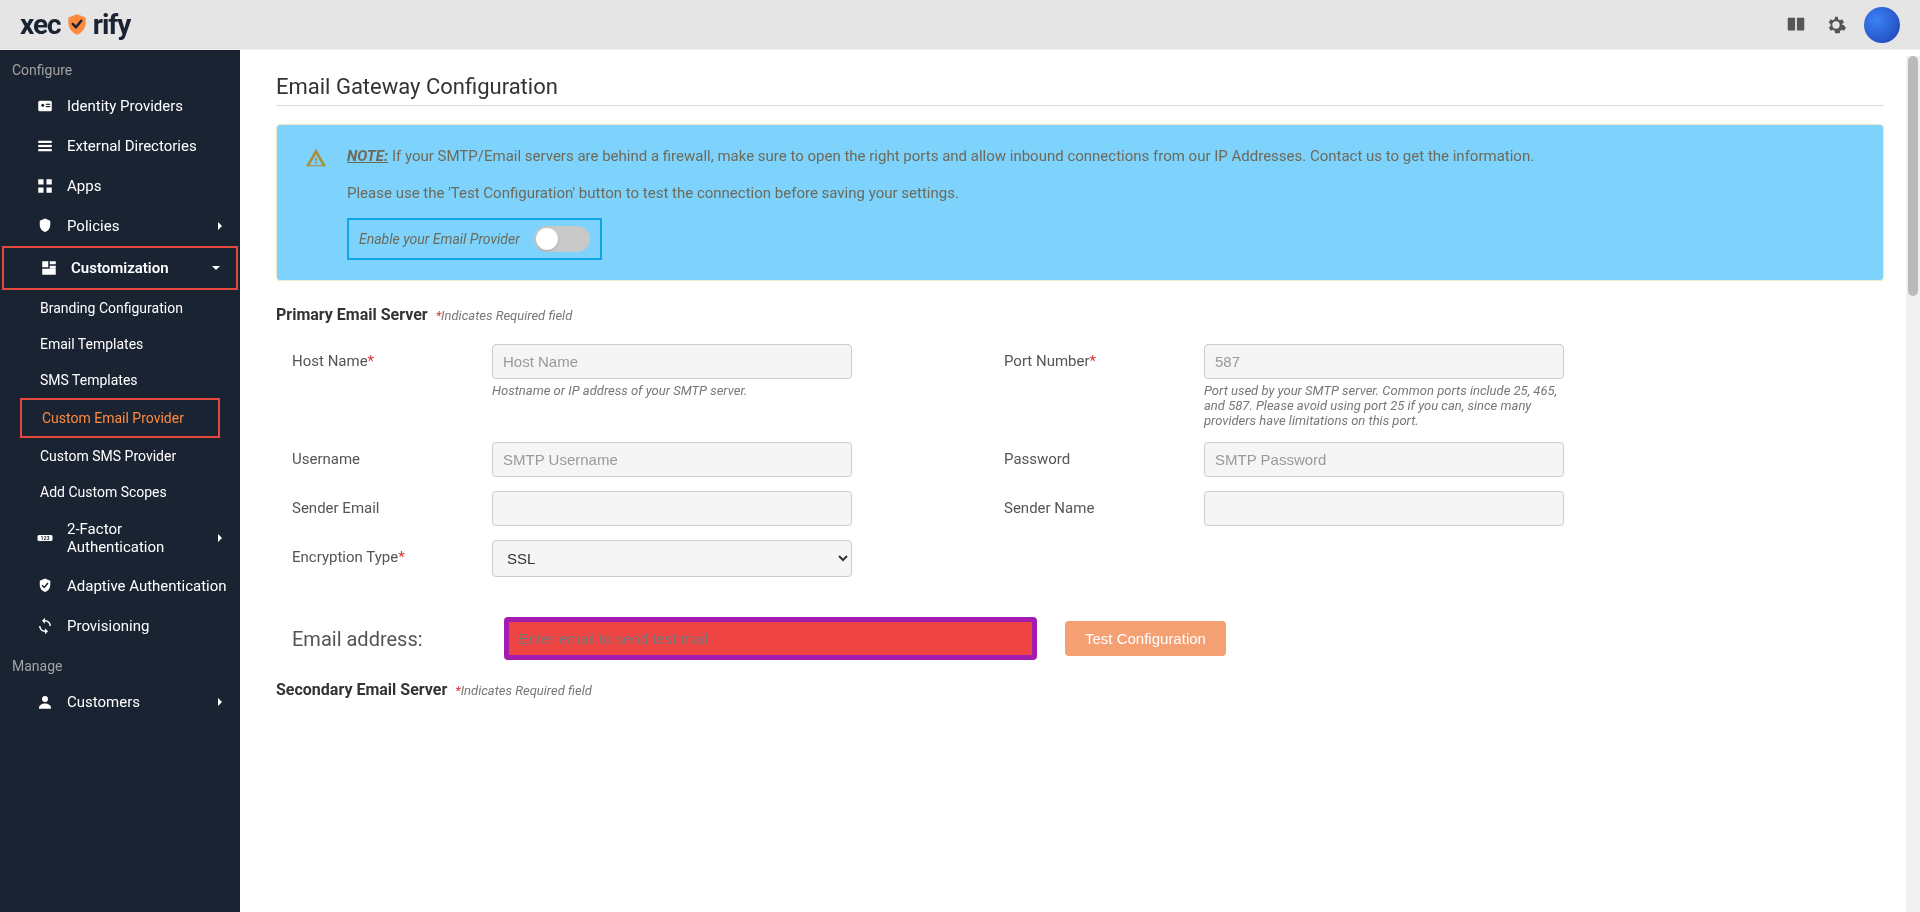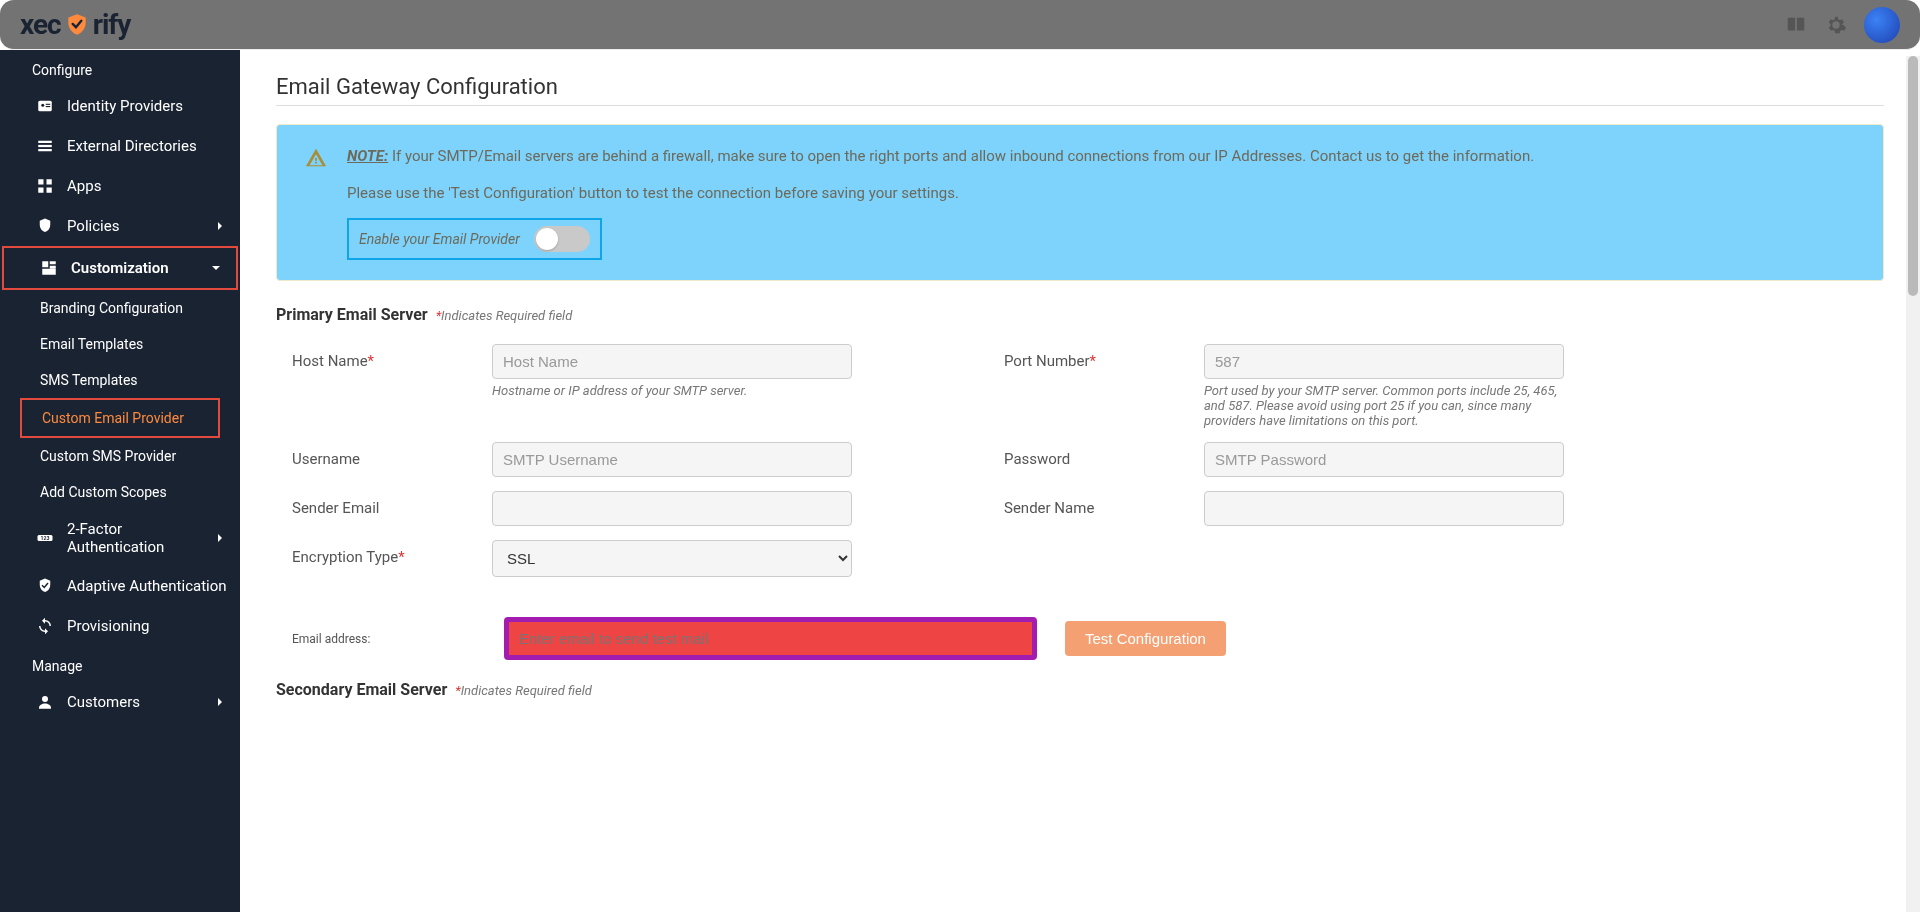--- a/index.html
+++ b/index.html
@@ -1,27 +1,27 @@
 <!DOCTYPE html>
 <html><head>
 <meta charset="utf-8">
 <style>
 * { box-sizing: border-box; margin: 0; padding: 0; }
 body { font-family: -apple-system, BlinkMacSystemFont, "Segoe UI", Roboto, sans-serif; background: #fff; color: #333; overflow: hidden; }
-.topbar { height: 50px; display: flex; align-items: center; justify-content: space-between; padding: 0 20px; border-bottom: 1px solid #eee; background: #737373; border-radius: 14px; }
+.topbar { height: 50px; display: flex; align-items: center; justify-content: space-between; padding: 0 20px; border-bottom: 1px solid #eee; background: #e5e5e5; }
 .logo { font-size: 28px; font-weight: 700; color: #1a2332; display: flex; align-items: center; letter-spacing: -1px; }
 .logo-shield { width: 28px; height: 28px; margin: 0 2px; display: inline-flex; align-items: center; justify-content: center; }
 .topbar-right { display: flex; align-items: center; gap: 16px; }
 .top-icon { width: 24px; height: 24px; display: flex; align-items: center; justify-content: center; color: #555; cursor: pointer; }
 .avatar { width: 36px; height: 36px; border-radius: 50%; background: radial-gradient(circle at 35% 35%, #3b82f6, #1e40af); cursor: pointer; }
 .container { display: flex; height: calc(100vh - 50px); }
 .sidebar { width: 240px; background: #1a2332; color: #fff; overflow-y: auto; font-size: 15px; position: relative; }
 .sidebar::-webkit-scrollbar { width: 6px; }
 .sidebar::-webkit-scrollbar-thumb { background: #555; border-radius: 3px; }
-.section-header { padding: 12px 12px 8px; color: #ffffff; font-size: 14px; margin-left: 20px; }
+.section-header { padding: 12px 12px 8px; color: #a3a3a3; font-size: 14px; }
 .nav-item { display: flex; align-items: center; padding: 10px 12px; cursor: pointer; gap: 12px; position: relative; margin-left: 23px; }
 .nav-item .icon { width: 20px; height: 20px; display: flex; align-items: center; justify-content: center; flex-shrink: 0; }
 .nav-item .label { flex: 1; }
 .nav-item .chevron { width: 16px; height: 16px; }
 .sub-item { padding: 10px 12px 10px 40px; cursor: pointer; font-size: 14px; }
 .sub-item.active { color: #ff8a3d; }
 .highlight-box { border: 2px solid #e34a3d; margin: 0 2px; }
 .highlight-box-sub { border: 2px solid #e34a3d; margin: 0 20px; }
 .main { flex: 1; overflow-y: auto; background: #fff; padding: 24px 36px; }
 .main::-webkit-scrollbar { width: 10px; }
@@ -41,21 +41,21 @@
 .req-note { font-style: italic; font-weight: 400; font-size: 13px; color: #777; }
 .req-note .star { color: #d33; }
 .form-grid { display: grid; grid-template-columns: 200px 1fr 200px 1fr; column-gap: 0; row-gap: 14px; align-items: start; max-width: 1440px; padding-left: 16px; }
 .form-label { font-size: 15px; color: #555; padding-top: 8px; }
 .form-label .star { color: #d33; }
 .field-wrap { padding-right: 40px; }
 .form-input, .form-select { width: 100%; max-width: 360px; padding: 8px 10px; border: 1px solid #ccc; border-radius: 4px; font-size: 15px; background: #f5f5f5; color: #333; }
 .form-input::placeholder { color: #999; }
 .help-text { font-style: italic; font-size: 13px; color: #777; margin-top: 4px; max-width: 360px; }
 .test-row { display: flex; align-items: center; gap: 28px; margin: 40px 0 20px; padding-left: 16px; }
-.test-label { width: 184px; font-size: 12px; color: #555; }
+.test-label { width: 184px; font-size: 20px; color: #555; }
 .test-input { width: 533px; padding: 8px 10px; border: 5px solid #a21caf; border-radius: 4px; font-size: 15px; background: #ef4444; }
 .test-btn { background: #f5a072; color: #fff; border: none; padding: 9px 20px; border-radius: 4px; font-size: 15px; cursor: pointer; }
 .scroll-track { position: fixed; right: 0; top: 56px; bottom: 0; width: 14px; background: #f1f1f1; }
 .scroll-thumb { position: absolute; left: 2px; right: 2px; top: 0; height: 240px; background: #bababa; border-radius: 5px; }
 svg { display: block; }
 </style>
 </head>
 <body>
 
 <div class="topbar">

